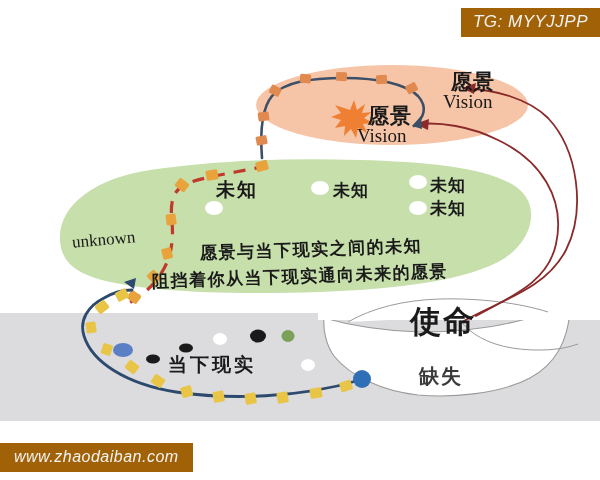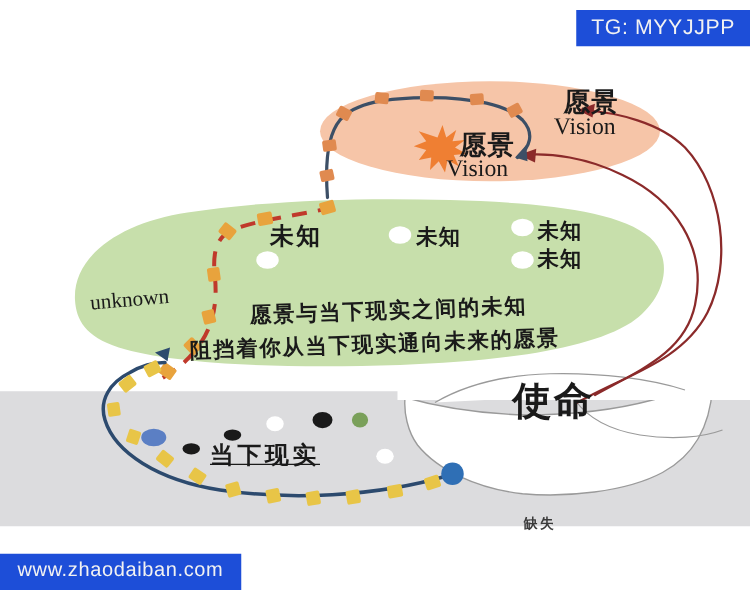--- a/index.html
+++ b/index.html
@@ -44,36 +44,37 @@
   
   #unknown-en { left: 72px;  top: 231px; font-size: 17px; transform: rotate(-5deg); }
   #unknown-cn-1 { left: 216px; top: 180px; font-size: 19px; letter-spacing: 2px; }
   #unknown-cn-2 { left: 333px; top: 182px; font-size: 17px; letter-spacing: 1px; }
   #unknown-cn-3 { left: 430px; top: 177px; font-size: 17px; letter-spacing: 1px; }
   #unknown-cn-4 { left: 430px; top: 200px; font-size: 17px; letter-spacing: 1px; }
   #green-line-1 { left: 200px; top: 241px; font-size: 17px; letter-spacing: 1.5px; transform: rotate(-2deg); }
   #green-line-2 { left: 152px; top: 268px; font-size: 17px; letter-spacing: 1.5px; transform: rotate(-2deg); }
 
   
-  #current-reality { left: 168px; top: 355px; font-size: 19px; letter-spacing: 3px; text-decoration: underline; }
+  #current-reality { left: 168px; top: 355px; font-size: 19px; letter-spacing: 3px; }
 
   
   #mission-cn { left: 410px; top: 306px; font-size: 31px; letter-spacing: 2px; }
-  #mission-sub { left: 419px; top: 366px; font-size: 11px; letter-spacing: 2px; color: #3a3a3a; margin-top: 47px; }
+  #mission-sub { left: 419px; top: 366px; font-size: 20px; letter-spacing: 2px; color: #3a3a3a; }
 
   
   .watermark {
     position: absolute;
-    background: #1d4ed8;
+    background: #a16207;
     color: #f2f2f2;
     font-family: "Liberation Sans", sans-serif;
     display: flex;
     align-items: center;
     justify-content: center;
     letter-spacing: 0.5px;
+    font-style: italic;
   }
   #wm-top {
     right: 0px; top: 8px;
     padding: 4px 12px 5px 12px;
     font-size: 17px;
   }
   #wm-bottom {
     left: 0px; bottom: 8px;
     padding: 5px 14px 6px 14px;
     font-size: 16px;

